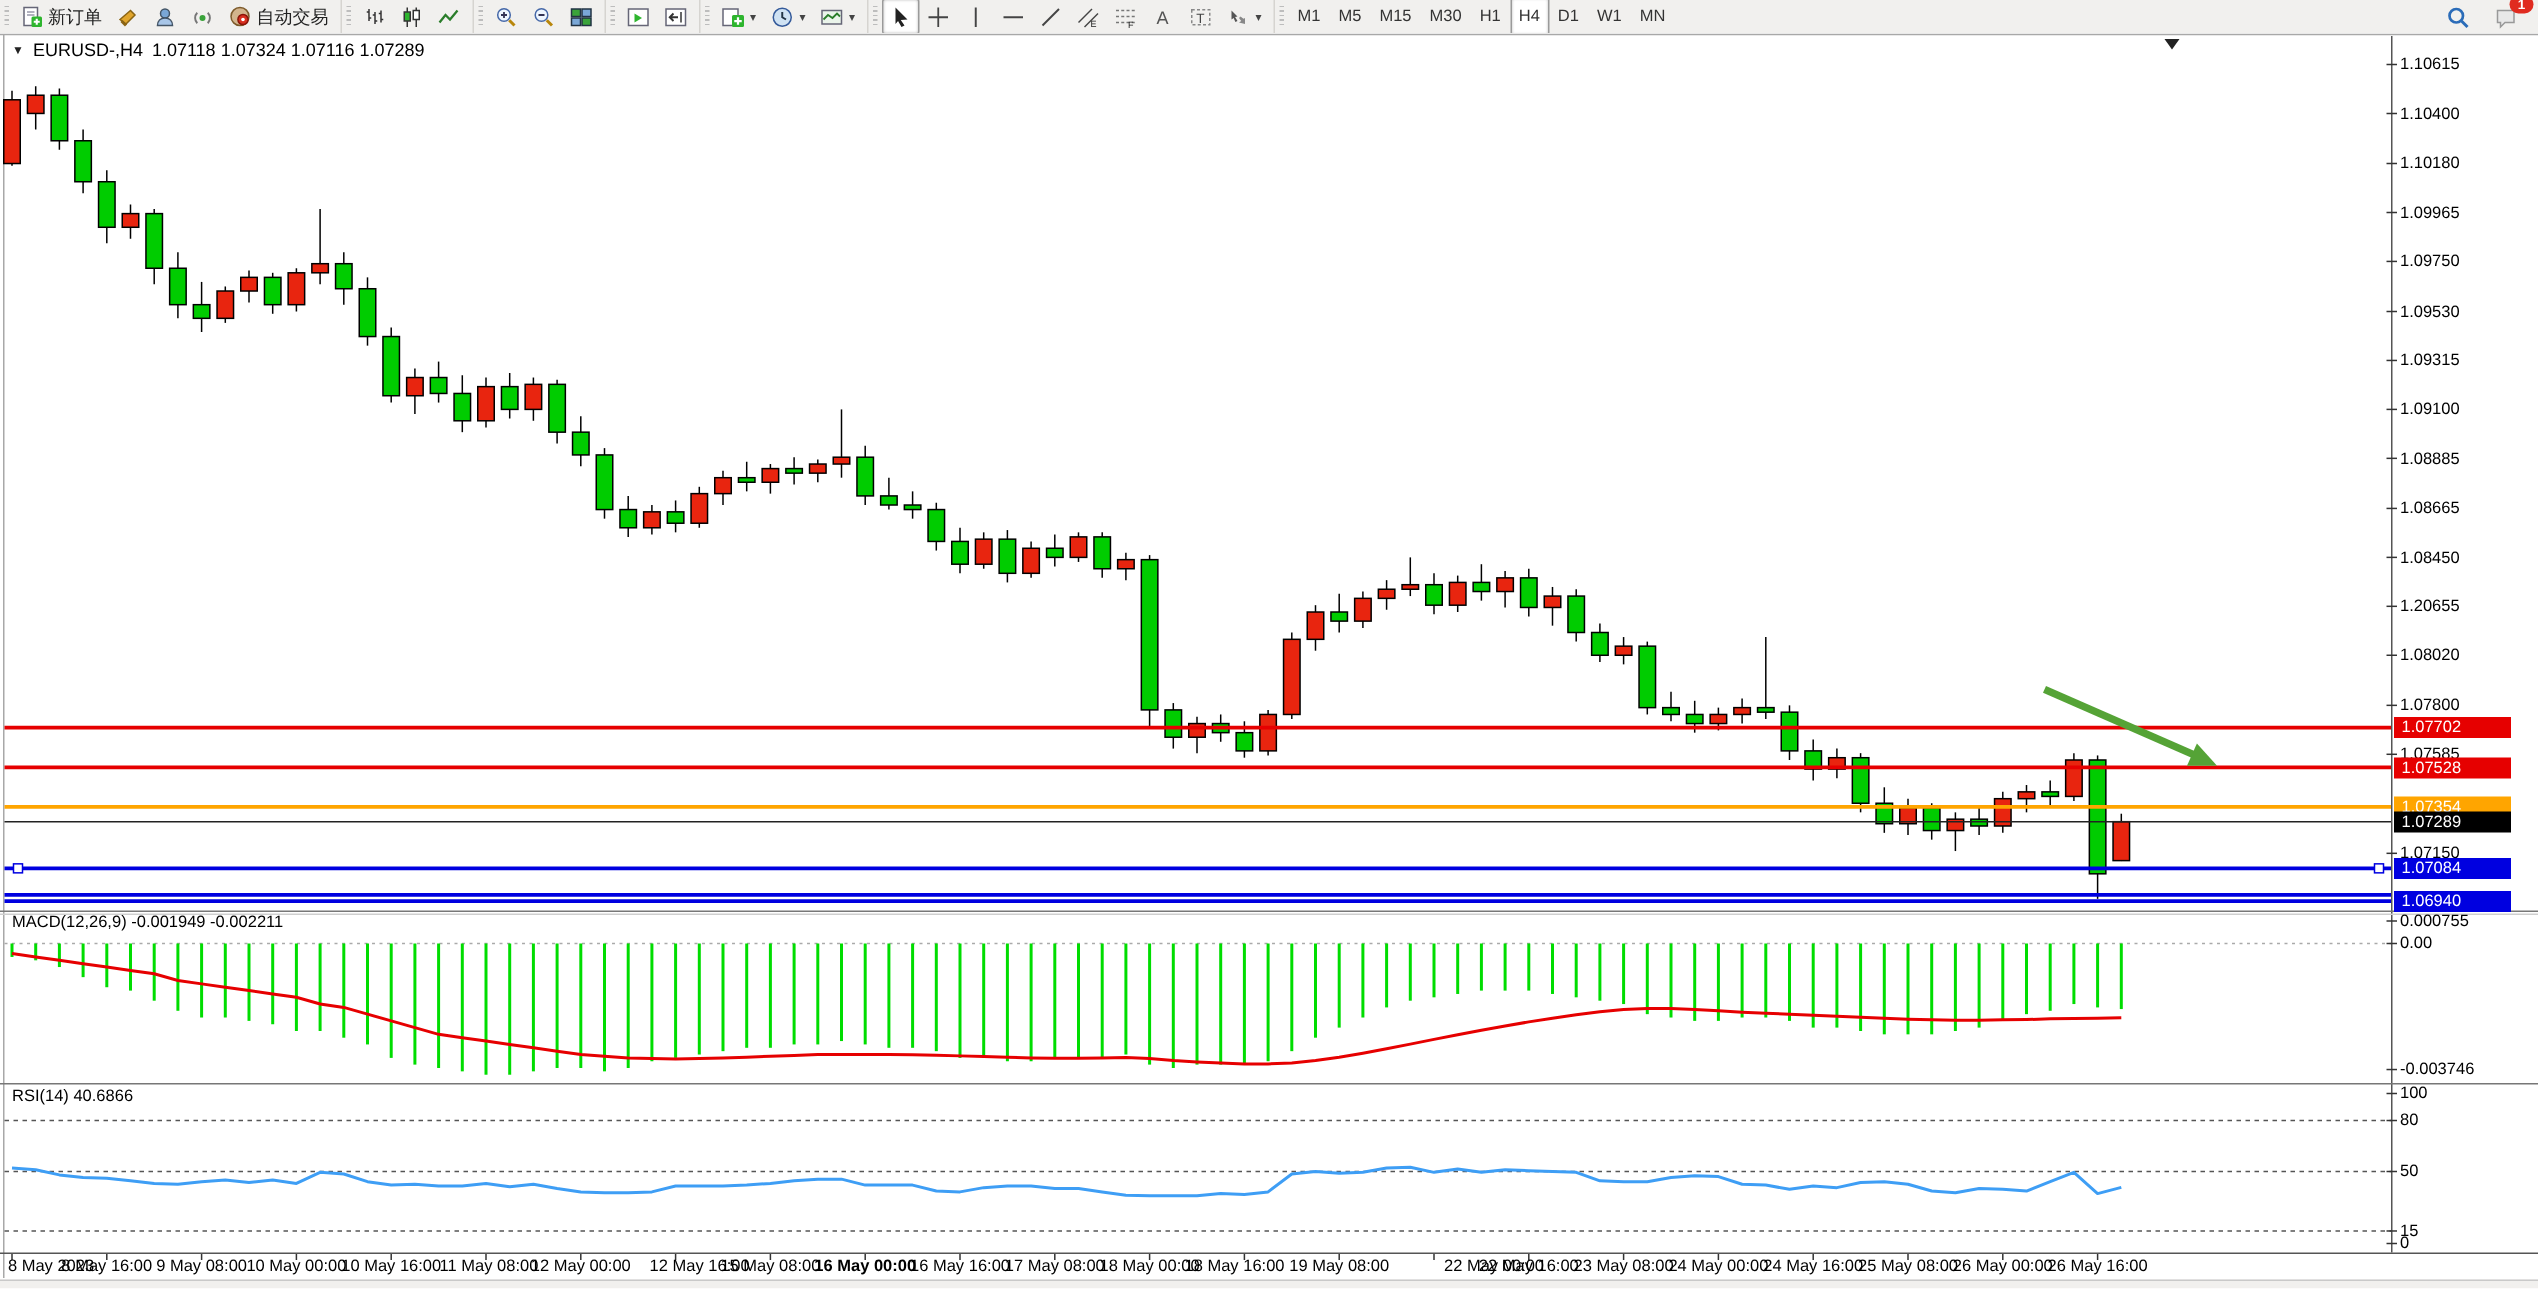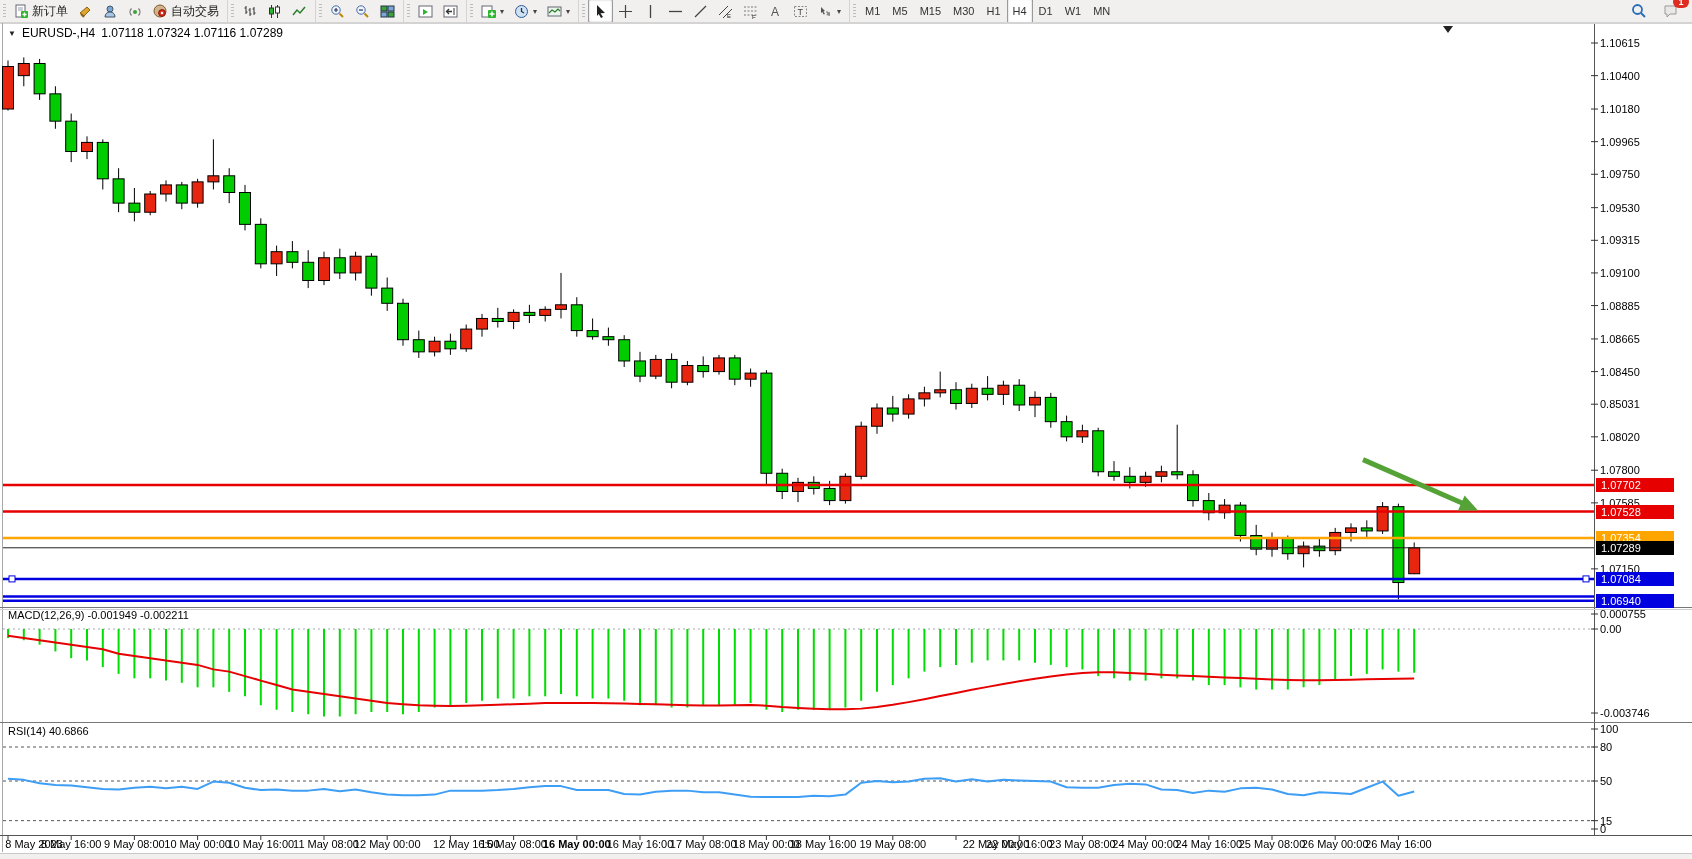--- a/index.html
+++ b/index.html
@@ -1,19 +1,19 @@
 <!DOCTYPE html>
 <html><head>
 <meta charset="utf-8">
 <style>
   html,body{margin:0;padding:0;background:#ffffff;font-family:"Liberation Sans",sans-serif;}
   #app{position:relative;width:1692px;height:859px;overflow:hidden;background:#fff;}
   
   #toolbar{position:absolute;left:0;top:0;width:1692px;height:22px;background:#f1f0ee;
-           border-bottom:5px solid #ef4444;display:flex;align-items:center;font-size:12px;color:#222;}
+           border-bottom:5px solid #ef4444;display:flex;align-items:flex-start;font-size:12px;color:#222;}
   .tb-group{display:flex;align-items:center;height:22px;padding:0 3px;}
   .tb-group:not(:first-child){border-left:1px solid #d6d4d0;}
   .tb-group::before{content:"";display:block;width:3px;height:14px;margin-right:3px;
            background:repeating-linear-gradient(#bdbdbd 0 1px,transparent 1px 3px);}
   .tb-btn{display:flex;align-items:center;gap:3px;height:20px;padding:1px 4px;border:1px solid transparent;
           border-radius:2px;cursor:default;white-space:nowrap;}
   .tb-btn.active{background:#ffffff;border-color:#9a9a9a;box-shadow:inset 0 0 2px #bbb;}
   .tb-btn svg{display:block;}
   .dd{font-size:8px;color:#444;margin-left:1px;}
   .tb-right{margin-left:auto;display:flex;align-items:center;padding-right:8px;gap:6px;}
@@ -688,21 +688,21 @@
         <div class="axis-label" style="top: 47.6305px;">1.10400</div>
         <div class="axis-label" style="top: 81.0199px;">1.10180</div>
         <div class="axis-label" style="top: 113.65px;">1.09965</div>
         <div class="axis-label" style="top: 146.281px;">1.09750</div>
         <div class="axis-label" style="top: 179.67px;">1.09530</div>
         <div class="axis-label" style="top: 212.301px;">1.09315</div>
         <div class="axis-label" style="top: 244.932px;">1.09100</div>
         <div class="axis-label" style="top: 277.562px;">1.08885</div>
         <div class="axis-label" style="top: 310.952px;">1.08665</div>
         <div class="axis-label" style="top: 343.582px;">1.08450</div>
-        <div class="axis-label" style="top: 376.213px;">0.85031</div>
+        <div class="axis-label" style="top: 376.213px;">1.20655</div>
         <div class="axis-label" style="top: 408.843px;">1.08020</div>
         <div class="axis-label" style="top: 442.233px;">1.07800</div>
         <div class="axis-label" style="top: 474.863px;">1.07585</div>
         <div class="axis-label" style="top: 540.883px;">1.07150</div>
         <div class="price-badge" style="top: 456.106px; background: rgb(230, 0, 0);">1.07702</div>
         <div class="price-badge" style="top: 482.514px; background: rgb(230, 0, 0);">1.07528</div>
         <div class="price-badge" style="top: 508.922px; background: rgb(255, 165, 0);">1.07354</div>
         <div class="price-badge" style="top: 518.787px; background: rgb(0, 0, 0);">1.07289</div>
         <div class="price-badge" style="top: 549.9px; background: rgb(0, 0, 224);">1.07084</div>
         <div class="price-badge" style="top: 571.755px; background: rgb(0, 0, 224);">1.06940</div>

